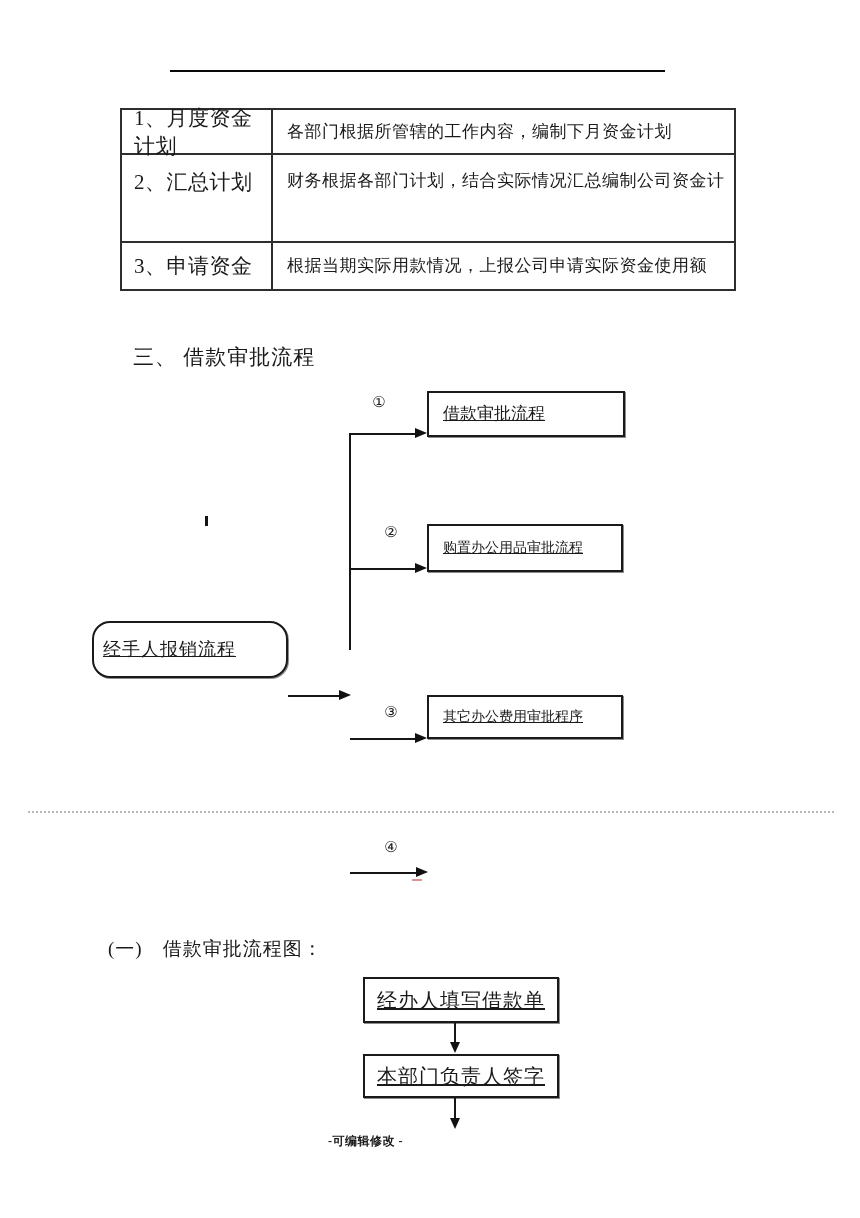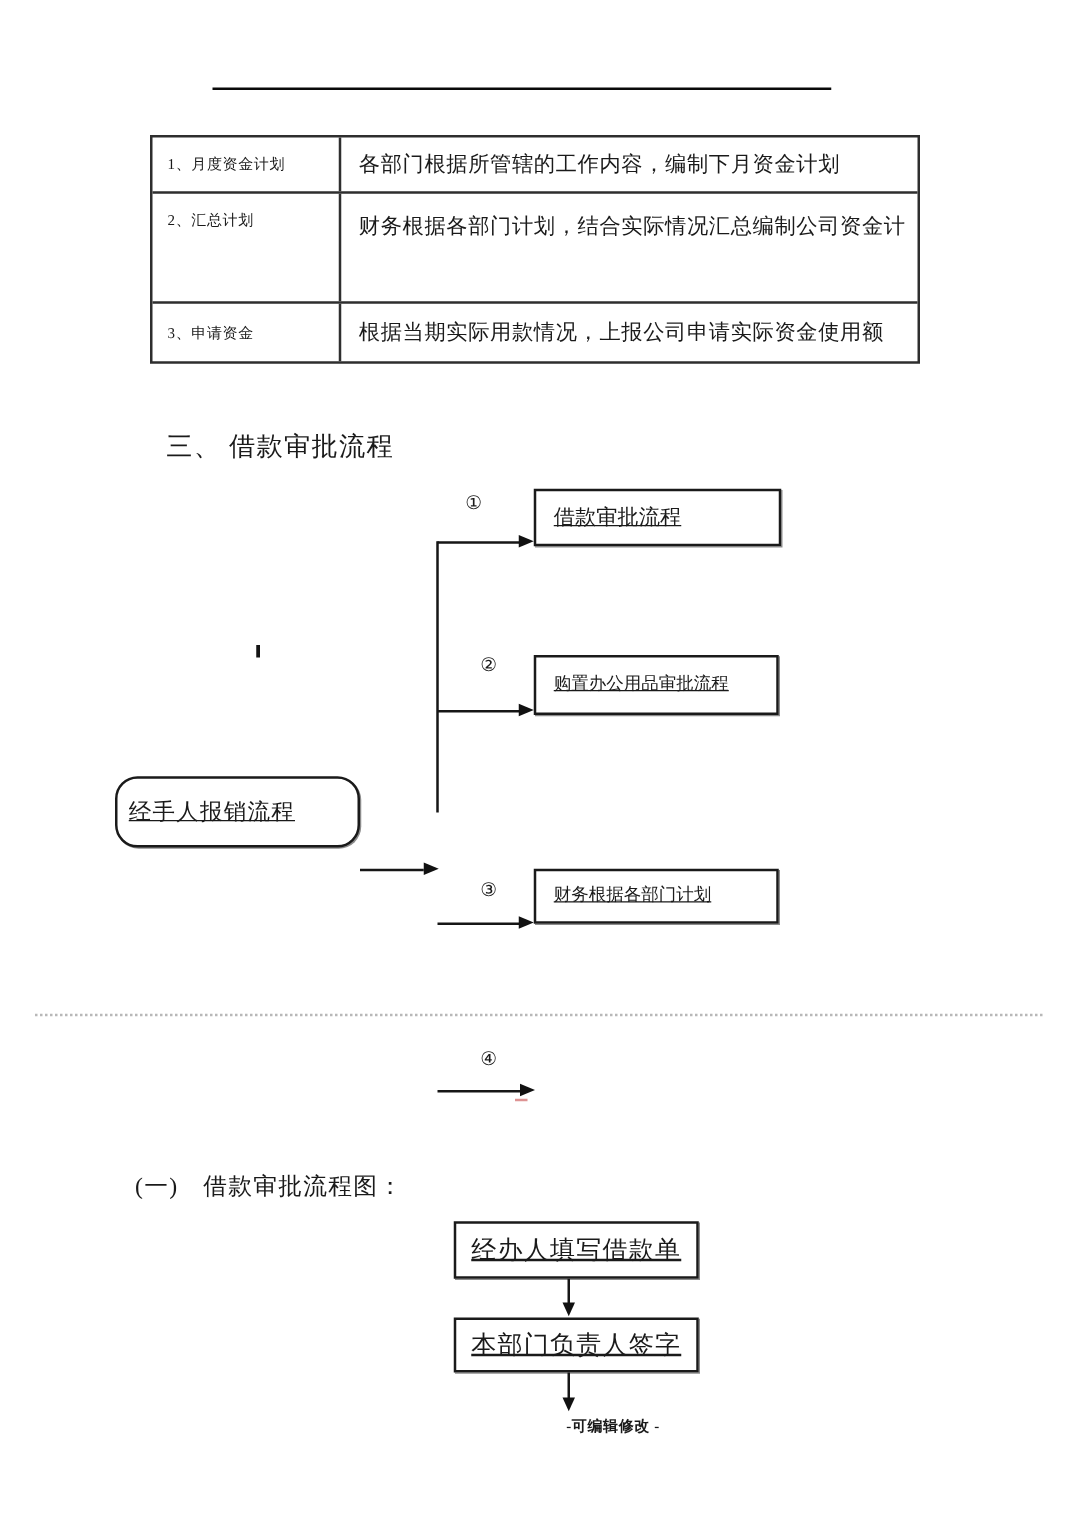--- a/index.html
+++ b/index.html
@@ -12,21 +12,21 @@
 
   
   .doc-table{
     position:absolute;left:120px;top:108px;width:616px;
     border:2px solid #2e2e2e;box-sizing:border-box;background:#fff;
   }
   .t-row{display:flex;box-sizing:border-box;}
   .t-row.b{border-bottom:2px solid #2e2e2e;}
   .t-label{
     width:151px;flex:0 0 151px;border-right:2px solid #2e2e2e;box-sizing:border-box;
-    padding-left:12px;font-size:12px;letter-spacing:.5px;display:flex;align-items:center;
+    padding-left:12px;font-size:21px;letter-spacing:.5px;display:flex;align-items:center;
   }
   .t-label.top{align-items:flex-start;padding-top:13px;}
   .t-content{flex:1;box-sizing:border-box;padding-left:14px;font-size:17px;letter-spacing:.5px;
     display:flex;flex-direction:column;justify-content:center;}
   .r1{height:45px;} .r2{height:88px;} .r3{height:46px;}
   .t-content .ln{line-height:46px;height:46px;white-space:nowrap;}
 
   
   .h-main{position:absolute;left:133px;top:343px;font-size:21px;letter-spacing:1px;white-space:nowrap;}
   .h-sub{position:absolute;left:108px;top:936px;font-size:19px;letter-spacing:1px;white-space:nowrap;}
@@ -60,21 +60,21 @@
   .head-d{position:absolute;width:0;height:0;border-left:5.5px solid transparent;border-right:5.5px solid transparent;border-top:11px solid #111;}
 
   
   .dotted-rule{position:absolute;left:28px;top:811px;width:806px;height:0;border-top:2px dotted #b8b8b8;}
 
   
   .stray-tick{position:absolute;left:205px;top:516px;width:3px;height:10px;background:#141414;}
   .red-mark{position:absolute;left:412px;top:879px;width:10px;height:2px;background:#dd9393;}
 
   
-  .footer-note{position:absolute;left:328px;top:1133px;width:200px;text-align:right;
+  .footer-note{position:absolute;left:328px;top:1133px;width:200px;text-align:left;
     font-size:12px;font-weight:bold;letter-spacing:.5px;}
 </style>
 </head>
 <body>
 
 <div id="page">
 
   <div class="top-rule"></div>
 
   <div class="doc-table">
@@ -105,21 +105,21 @@
   <div class="cnum cnum3">③</div>
   <div class="cnum cnum4">④</div>
 
   <div class="fbox box-1">
     <span class="txt">借款审批流程</span>
   </div>
   <div class="fbox box-2">
     <span class="txt">购置办公用品审批流程</span>
   </div>
   <div class="fbox box-3">
-    <span class="txt">财务根据各部门计划</span>
+    <span class="txt">其它办公费用审批程序</span>
   </div>
 
   <div class="fbox box-src">
     <span class="txt">经手人报销流程</span>
   </div>
 
   <div class="vline"></div>
 
   <div class="shaft-h" style="left:350px;top:433px;width:66px;"></div>
   <div class="head-r" style="left:415px;top:428px;"></div>

